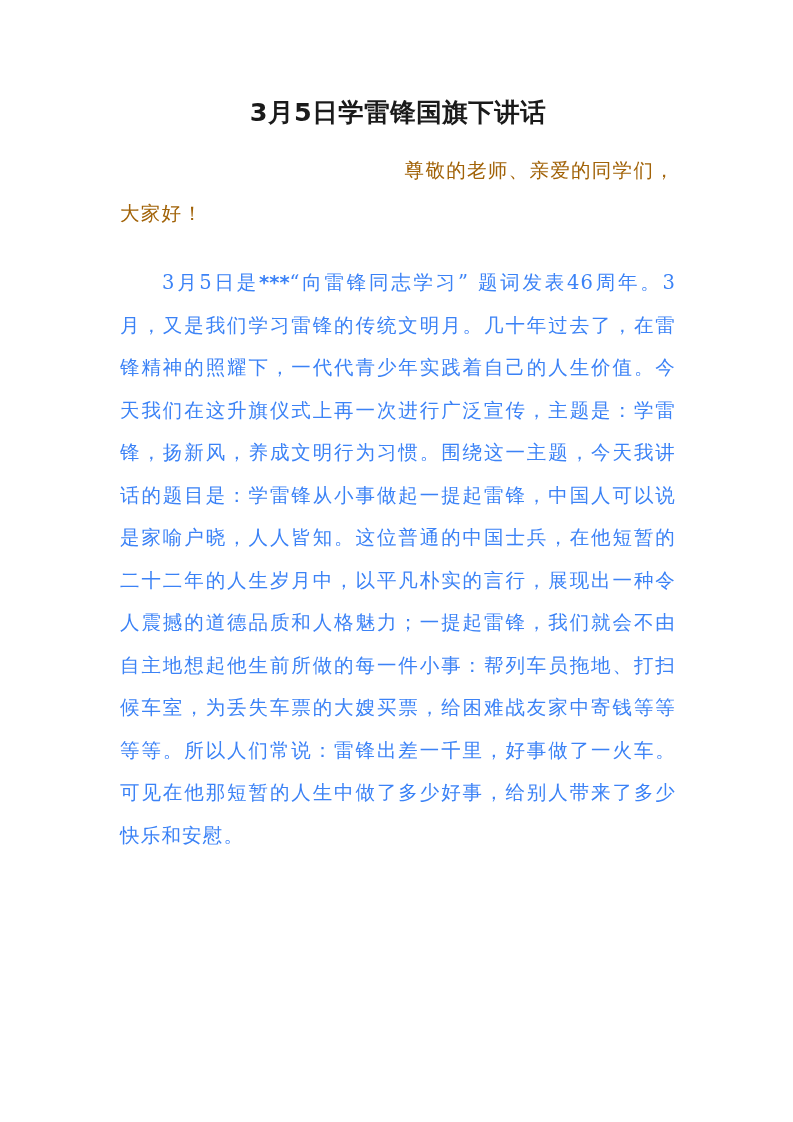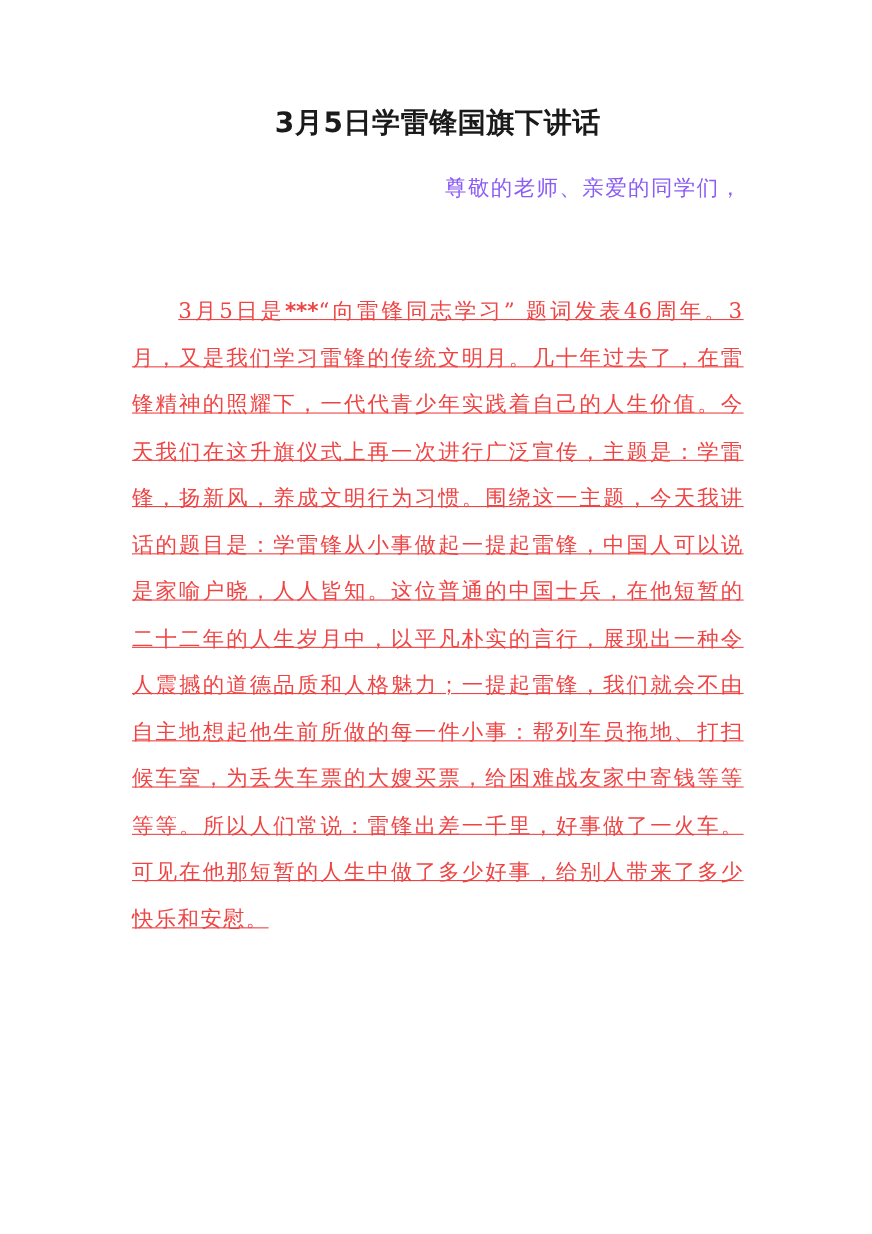--- a/index.html
+++ b/index.html
@@ -49,21 +49,21 @@
   }
 
   
   .salutation {
     position: absolute;
     left: 0;
     top: 150px;
     width: 556px;
     font-size: 19.5px;
     line-height: 42.5px;
-    color: #8b5cf6;
+    color: #a16207;
     letter-spacing: 1.3px;
   }
   .salutation .line-a {
     display: block;
     text-align: right;
     padding-right: 1px;
   }
   .salutation .line-b {
     display: block;
     text-align: left;
@@ -74,47 +74,47 @@
     position: absolute;
     left: 0;
     top: 262px;
     width: 556px;
   }
   p.para {
     margin: 0 0 42.5px 0;
     padding: 0;
     font-size: 19.5px;
     line-height: 42.5px;
-    color: #ef4444;
+    color: #3b82f6;
     text-align: justify;
     text-justify: inter-character;
     text-indent: 42px;
     letter-spacing: 1.2px;
     word-break: break-all;
-    text-decoration: underline;
   }
   p.para:last-child {
     margin-bottom: 0;
   }
   .redacted {
     font-family: "DejaVu Sans", "Liberation Sans", sans-serif;
     font-weight: bold;
     letter-spacing: 0;
   }
 </style>
 </head>
 <body>
 
 <div class="page">
   <div class="content">
 
     <h1 class="doc-title">3月5日学雷锋国旗下讲话</h1>
 
     <div class="salutation">
       <span class="line-a">尊敬的老师、亲爱的同学们，</span>
+      <span class="line-b">大家好！</span>
     </div>
 
     <div class="body-block">
 
       <p class="para"><span>3月5日是</span><span class="redacted">***</span><span>“向雷锋同志学习” 题词发表46周年。3月，又是我们学习雷锋的传统文明月。几十年过去了，在雷锋精神的照耀下，一代代青少年实践着自己的人生价值。今天我们在这升旗仪式上再一次进行广泛宣传，主题是：学雷锋，扬新风，养成文明行为习惯。围绕这一主题，今天我讲话的题目是：学雷锋从小事做起一提起雷锋，中国人可以说是家喻户晓，人人皆知。这位普通的中国士兵，在他短暂的二十二年的人生岁月中，以平凡朴实的言行，展现出一种令人震撼的道德品质和人格魅力；一提起雷锋，我们就会不由自主地想起他生前所做的每一件小事：帮列车员拖地、打扫候车室，为丢失车票的大嫂买票，给困难战友家中寄钱等等等等。所以人们常说：雷锋出差一千里，好事做了一火车。可见在他那短暂的人生中做了多少好事，给别人带来了多少快乐和安慰。</span></p>
 
 
     </div>
   </div>
 </div>

